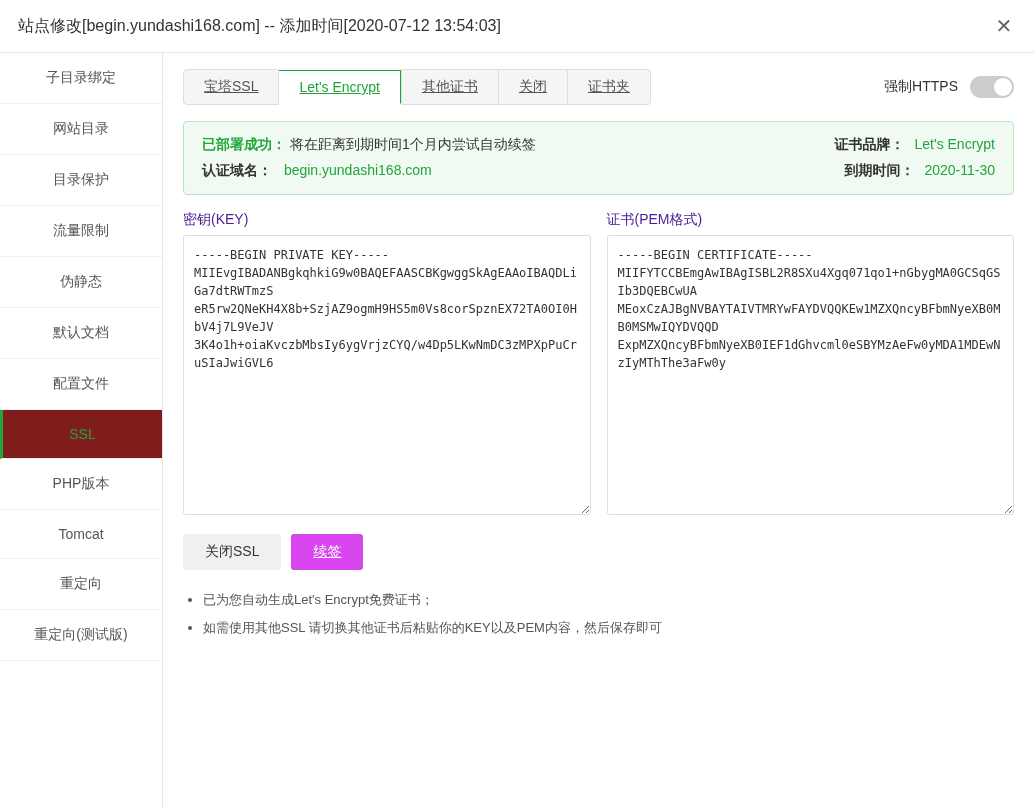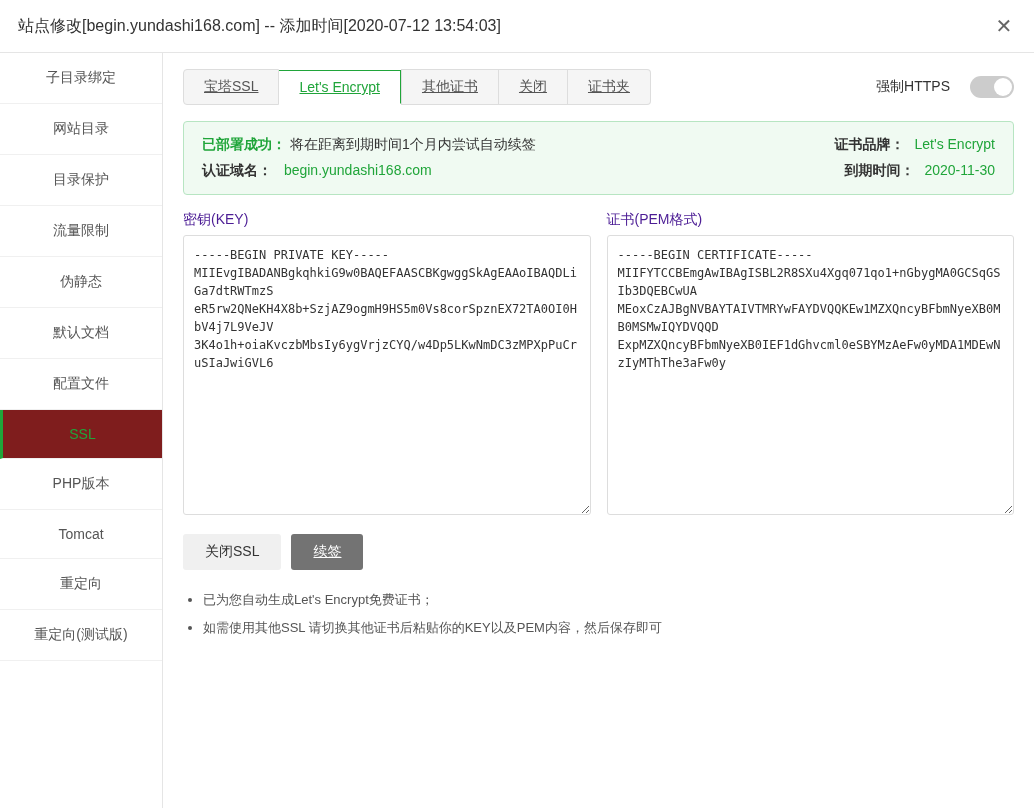--- a/index.html
+++ b/index.html
@@ -111,21 +111,21 @@
       border-color: #20a53a;
       border-bottom-color: #fff;
       z-index: 1;
     }
     .tab + .tab { border-left: none; }
     .tab.active + .tab { border-left: 1px solid #ddd; }
     .https-toggle {
       margin-left: auto;
       display: flex;
       align-items: center;
-      gap: 20px;
+      gap: 12px;
     }
     .https-label {
       font-size: 14px;
       color: #333;
     }
     .toggle-switch {
       width: 44px;
       height: 22px;
       background: #ccc;
       border-radius: 11px;
@@ -223,21 +223,21 @@
       padding: 9px 22px;
       background: #f0f0f0;
       color: #333;
       border: none;
       border-radius: 3px;
       cursor: pointer;
       font-size: 14px;
     }
     .btn-renew {
       padding: 6px 22px;
-      background: #737373;
+      background: #d946ef;
       color: #fff;
       border: none;
       border-radius: 3px;
       cursor: pointer;
       font-size: 14px;
       text-decoration: underline;
     }
     
     .notes-list {
       list-style: disc;

